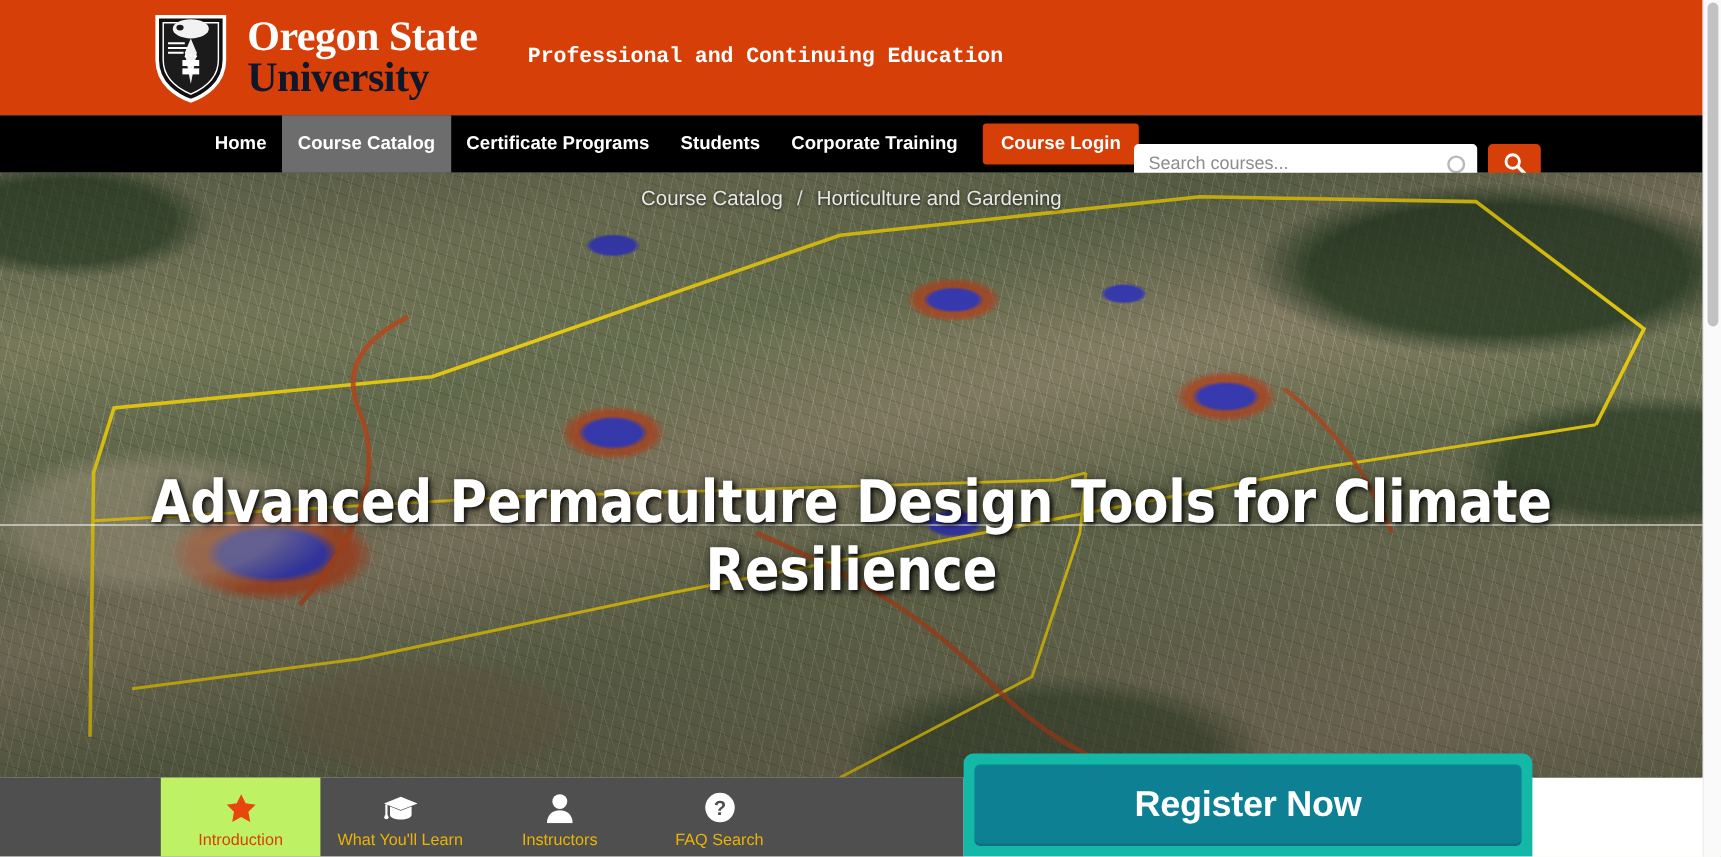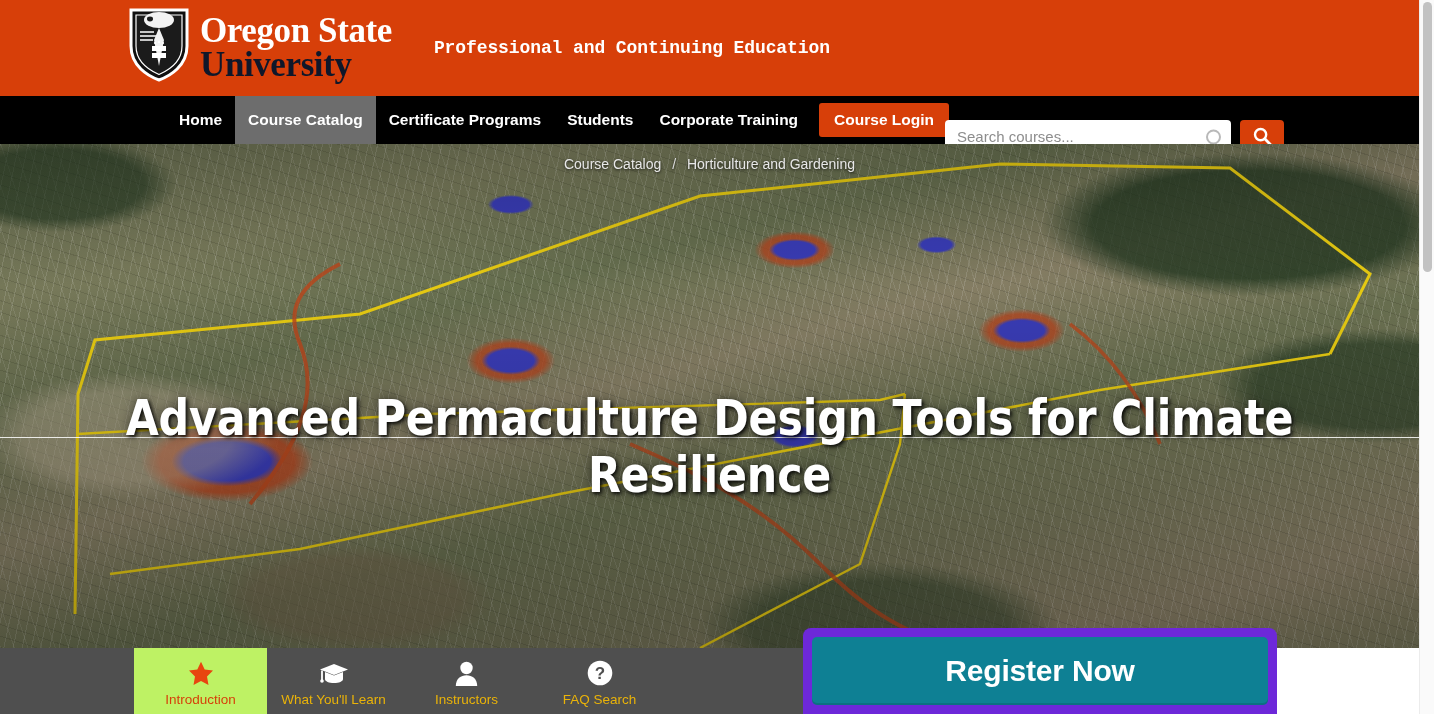--- a/index.html
+++ b/index.html
@@ -33,22 +33,24 @@
   .site-header {
     position: relative;
     height: 96px;
     background: #d73f09;
     display: flex;
     align-items: center;
   }
 
   .logo-wrap {
     display: flex;
+    align-items: center;
     margin-left: 128px;
     height: 84px;
+    gap: 6px;
   }
   .logo-mark {
     width: 62px; height: 76px;
     margin-right: 10px;
     flex: 0 0 auto;
   }
   .logo-text {
     display: flex;
     flex-direction: column;
     justify-content: center;
@@ -217,21 +219,21 @@
   .hero-tint {
     position: absolute; inset: 0;
     background: linear-gradient(180deg, rgba(0,0,0,.22) 0%, rgba(0,0,0,.05) 28%, rgba(0,0,0,.18) 62%, rgba(0,0,0,.3) 100%);
   }
 
   .breadcrumb {
     position: absolute;
     top: 12px;
     left: 0; right: 0;
     text-align: center;
-    font-size: 14px;
+    font-size: 17px;
     color: #e8e8e8;
     text-shadow: 0 1px 3px rgba(0,0,0,.8);
     z-index: 4;
   }
   .breadcrumb .crumb { cursor: pointer; }
   .breadcrumb .sep { margin: 0 7px; color: #dcdcdc; }
 
   .hero-title {
     position: absolute;
     left: 0; right: 0;
@@ -293,21 +295,21 @@
   }
   .tab.active .tab-label { color: #d73f09; }
 
   
   .register-card {
     position: absolute;
     left: 803px;
     top: 628px;
     width: 474px;
     height: 86px;
-    background: #6d28d9;
+    background: #14b8a6;
     border-radius: 8px 8px 0 0;
     z-index: 7;
     padding: 9px;
   }
   .register-button {
     width: 100%;
     height: 100%;
     background: #0e8094;
     border: none;
     border-radius: 5px;

